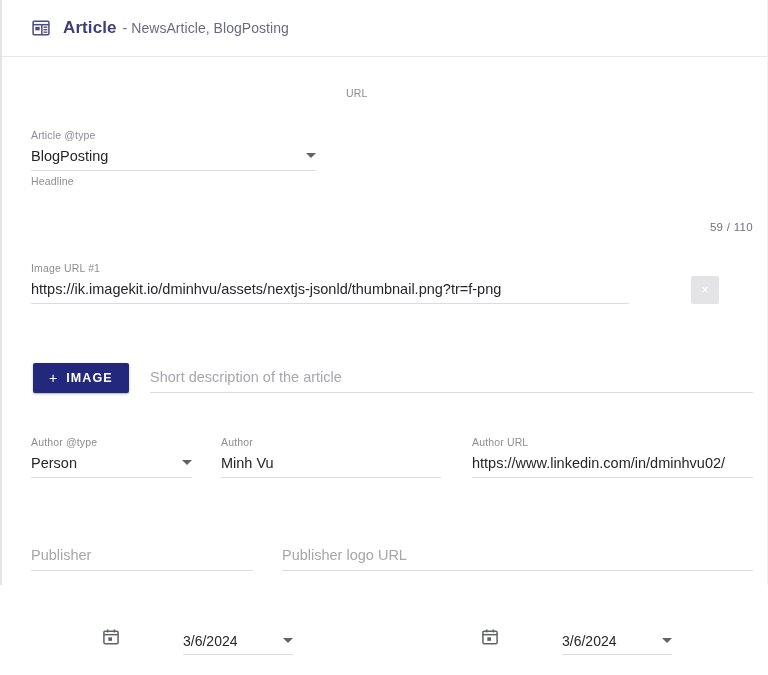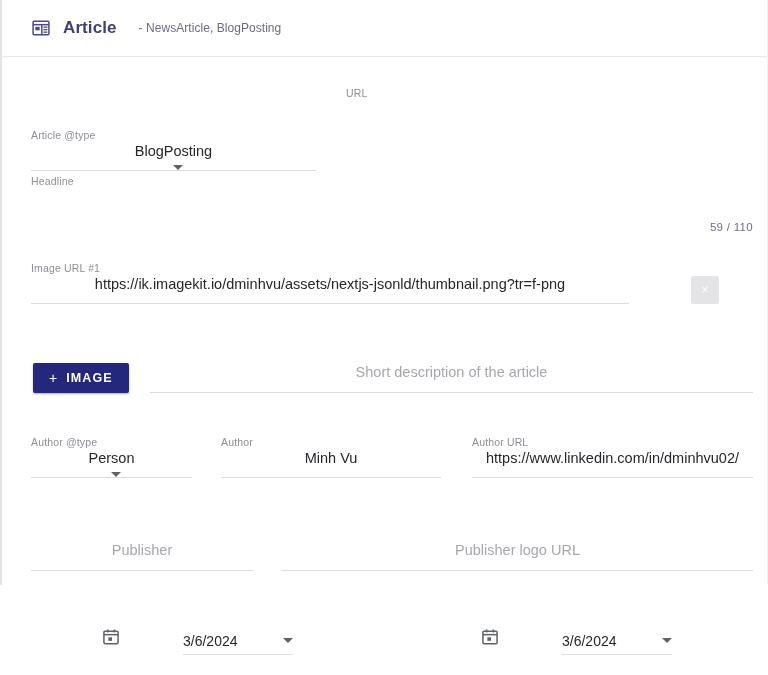--- a/index.html
+++ b/index.html
@@ -43,23 +43,23 @@
     color: #4b4a84;
     flex: none;
   }
   .header-title {
     font-size: 17px;
     font-weight: bold;
     color: #3f3d7a;
     letter-spacing: 0.1px;
   }
   .header-subtitle {
-    font-size: 12px;
+    font-size: 14px;
     color: #6b6b80;
-    margin-left: 22px;
+    margin-left: 6px;
     letter-spacing: 0.05px;
   }
 
   
   .form-body {
     position: absolute;
     left: 0; top: 57px;
     width: 100%;
   }
 
@@ -73,21 +73,20 @@
     line-height: 12px;
     height: 12px;
     white-space: nowrap;
   }
   .field-input-row {
     position: relative;
     border-bottom: 1px solid #dadce0;
     height: 30px;
     display: flex;
     align-items: center;
-    flex-direction: column;
   }
   .field-value {
     font-size: 14.5px;
     color: #26262b;
     line-height: 20px;
     white-space: nowrap;
     overflow: hidden;
     flex: 1;
   }
   .field-value.placeholder {

